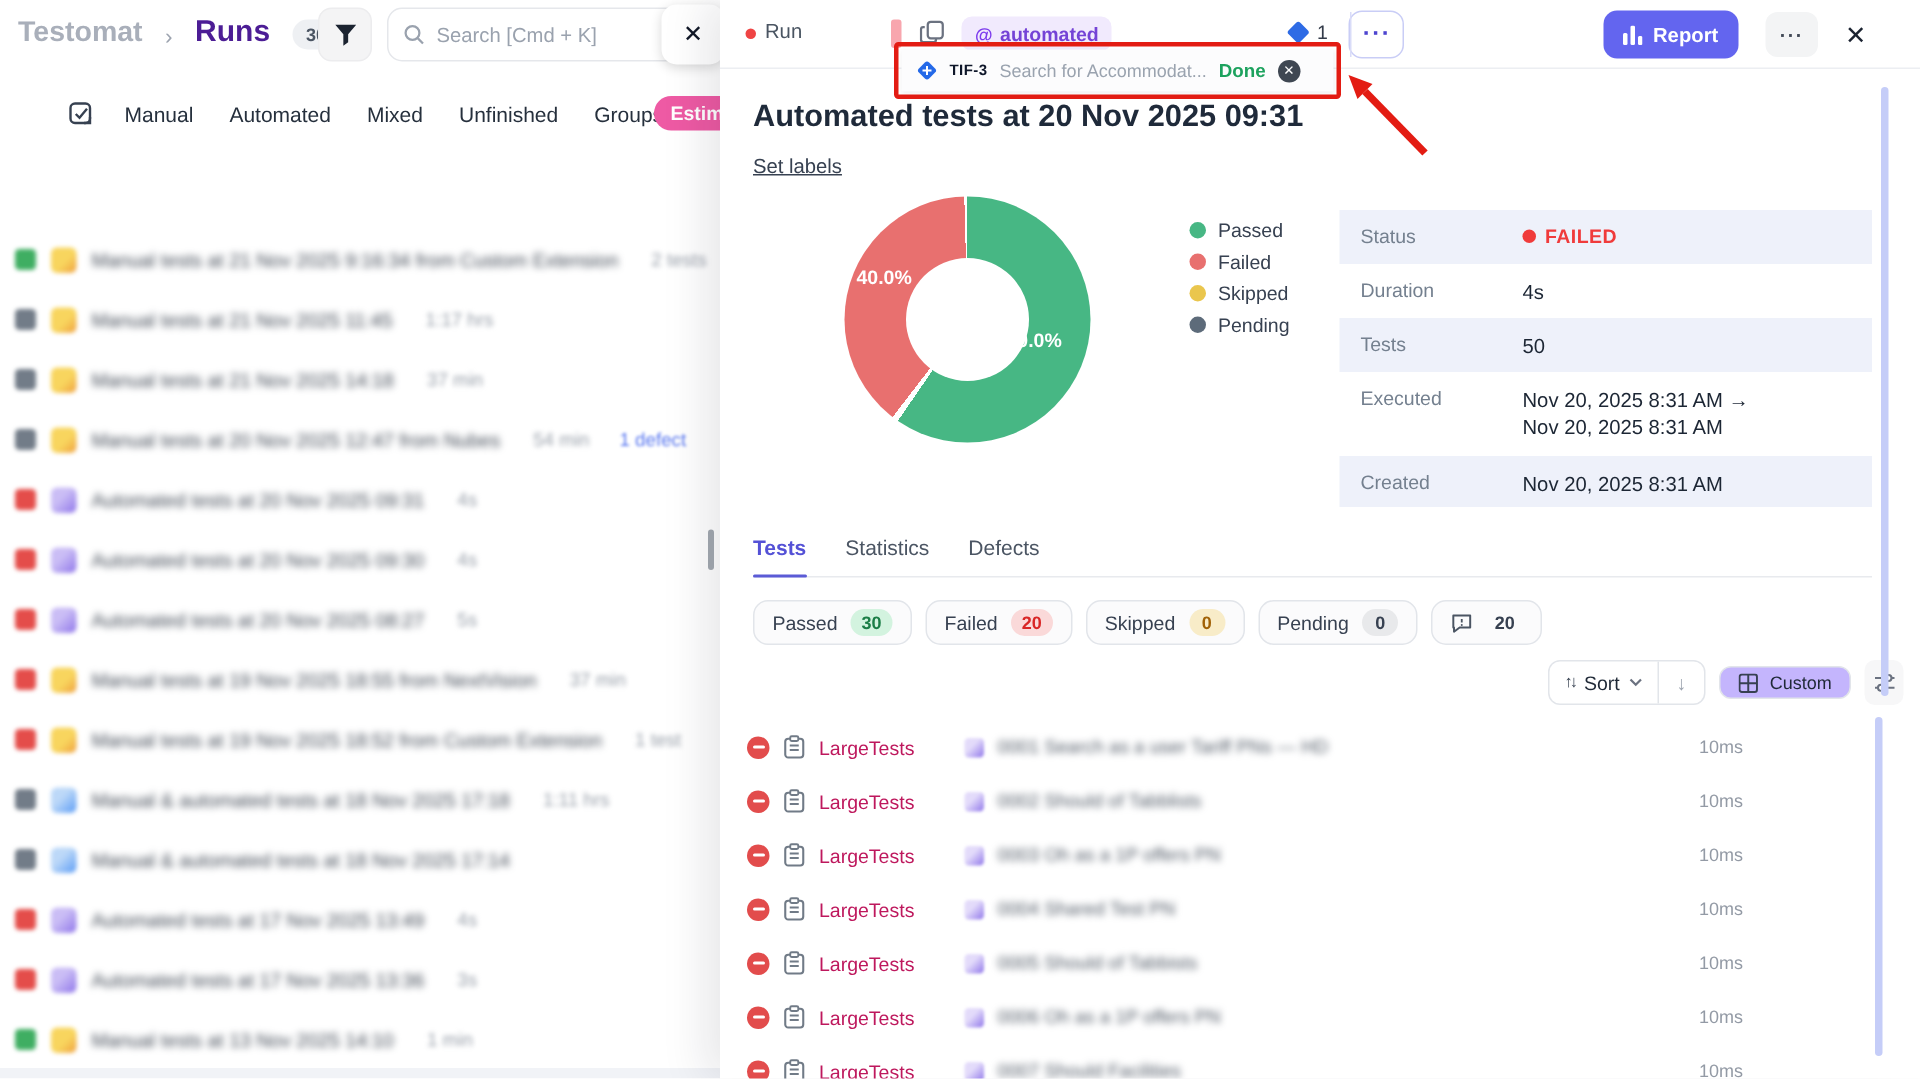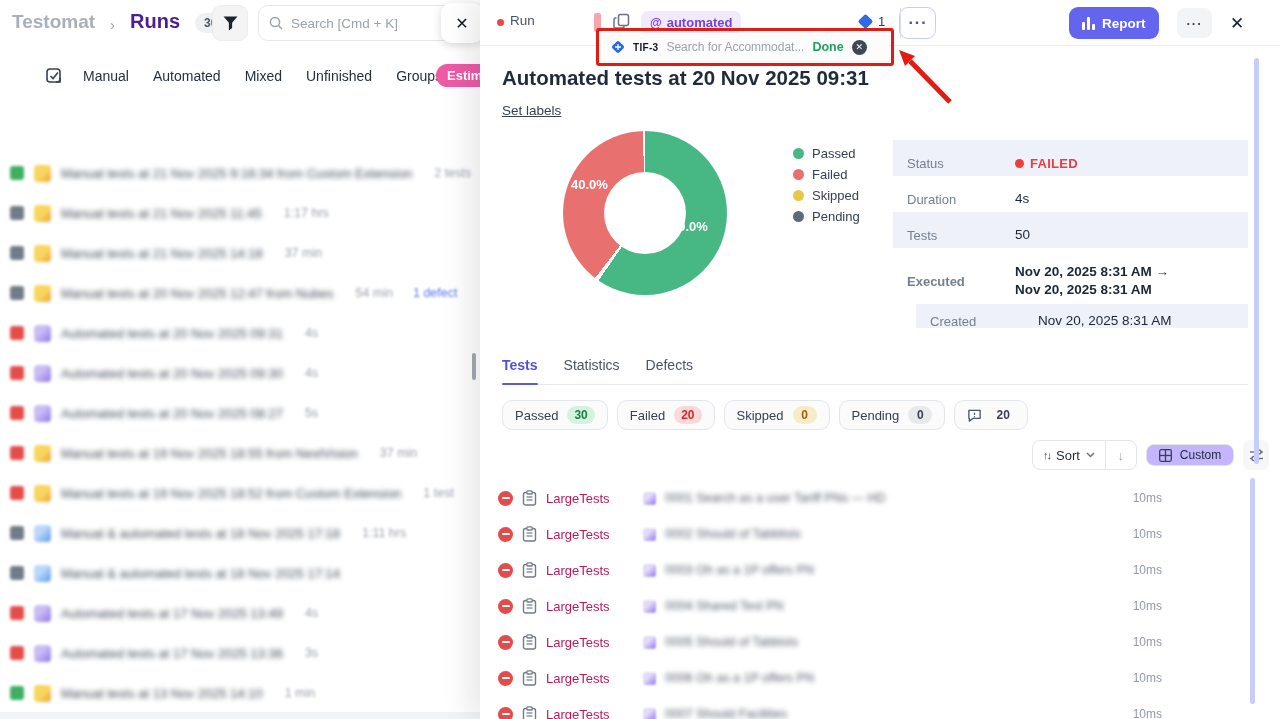--- a/index.html
+++ b/index.html
@@ -79,21 +79,21 @@
   .slice-label{position:absolute;color:#fff;font-size:13px;font-weight:700;z-index:2}
   #lbl-failed{left:8px;top:46px}
   #lbl-passed{left:108px;top:88px}
   #legend{left:313px;top:143px}
   .leg-item{display:flex;align-items:center;gap:8px;height:21px}
   .leg-dot{width:11px;height:11px;border-radius:50%}
   .leg-text{font-size:13px;color:#374151}
 
   
   #summary{left:413px;top:140px;width:355px}
-  .sum-row{display:flex;padding:0 0 0 14px;align-items:center}
+  .sum-row{display:flex;padding:0 0 0 14px;align-items:flex-start}
   .sum-row.alt{background:#eef1fa}
   .sum-label{width:108px;font-size:13px;color:#74808f;flex:0 0 auto}
   .sum-value{font-size:13.5px;color:#1c2634;line-height:18px}
   .sum-status{display:flex;align-items:center;gap:6px;color:#f03b3b;font-weight:700;font-size:13px;letter-spacing:.3px}
   .sum-status .dot{width:9px;height:9px;border-radius:50%;background:#f03b3b}
 
   
   #tabs-row{left:22px;top:357px;width:746px;height:28px;border-bottom:1px solid #e8eaee;display:flex;gap:26px}
   .tab{font-size:14px;color:#4b5563;padding-bottom:10px;position:relative}
   .tab.active{color:#5451d6;font-weight:600}
@@ -368,28 +368,28 @@
         <span class="sum-value">
           <div>4s</div>
         </span>
       </div>
       <div class="sum-row alt" style="height: 36px; padding-top: 10px;">
         <span class="sum-label">Tests</span>
         <span class="sum-value">
           <div>50</div>
         </span>
       </div>
-      <div class="sum-row" style="height: 56px; padding-top: 10px; font-weight: bold;">
+      <div class="sum-row" style="height: 56px; padding-top: 10px;">
         <span class="sum-label">Executed</span>
         <span class="sum-value">
           <div>Nov 20, 2025 8:31 AM →</div>
           <div>Nov 20, 2025 8:31 AM</div>
         </span>
       </div>
-      <div class="sum-row alt" style="height: 24px; padding-top: 10px; margin-left: 23px;">
+      <div class="sum-row alt" style="height: 34px; padding-top: 10px;">
         <span class="sum-label">Created</span>
         <span class="sum-value">
           <div>Nov 20, 2025 8:31 AM</div>
         </span>
       </div>
     </div>
 
   <div class="abs" id="tabs-row">
       <span class="tab active">Tests</span>
       <span class="tab">Statistics</span>

